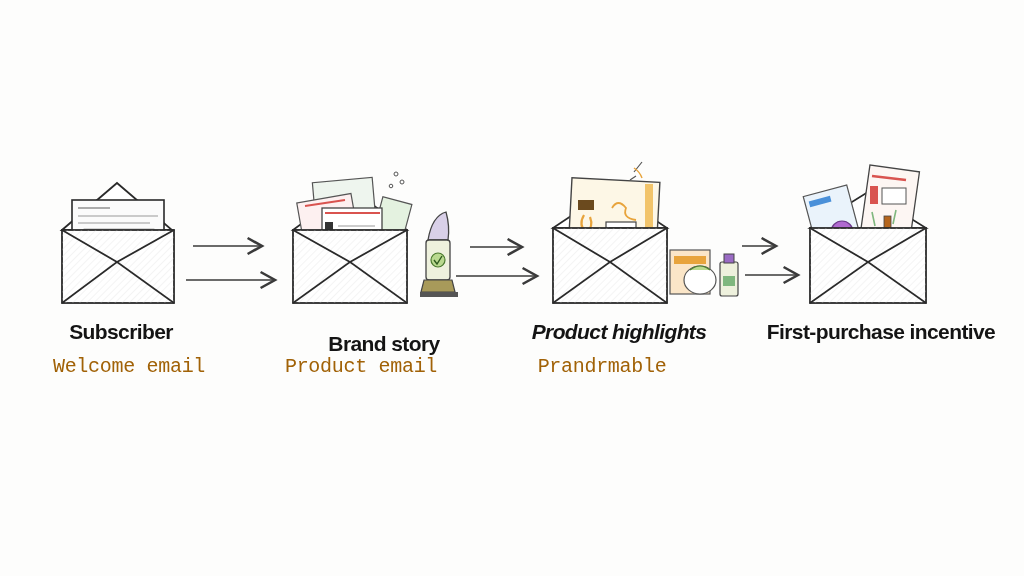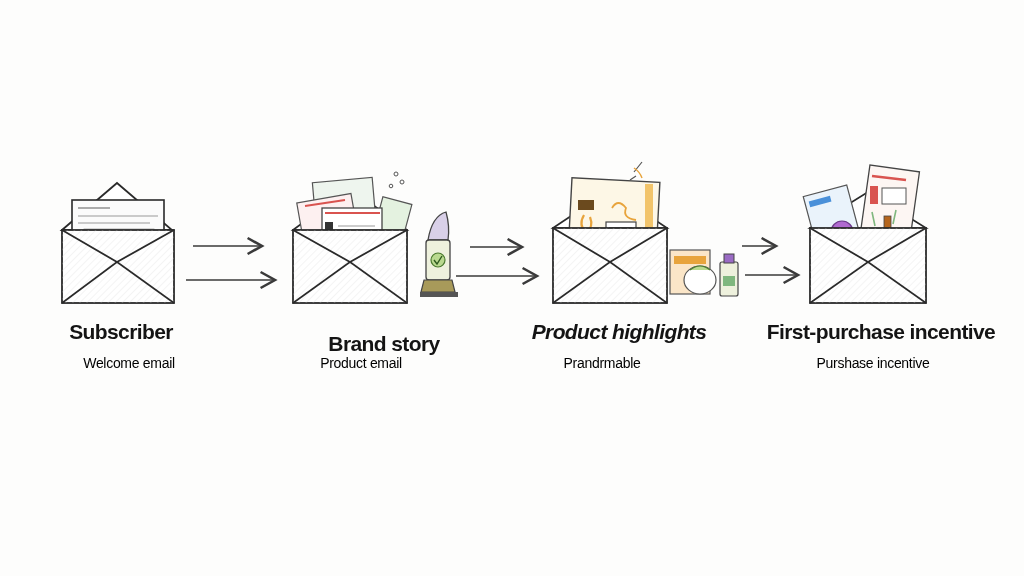--- a/index.html
+++ b/index.html
@@ -13,21 +13,21 @@
     svg.art { position: absolute; left: 0; top: 0; }
     .label {
       position: absolute; text-align: center; white-space: nowrap;
       transform: translateX(-50%);
     }
     .title {
       font-size: 21px; font-weight: bold; color: #141414;
       letter-spacing: -0.6px;
     }
     .sub {
-      font-size: 14px; color: #000000; letter-spacing: -0.3px;
+      font-size: 20px; color: #a16207; letter-spacing: -0.3px; font-family: Liberation Mono, monospace;
     }
   </style>
 </head>
 <body>
 
 <div class="stage">
 
   <svg class="art" width="1024" height="576" viewBox="0 0 1024 576">
     <defs>
       <marker id="ah" markerWidth="12" markerHeight="12" refX="10" refY="6" orient="auto">
@@ -147,14 +147,13 @@
   <div class="label title" style="left:121px; top:320px;">Subscriber</div>
   <div class="label sub" style="left:129px; top:355px;">Welcome email</div>
 
   <div class="label title" style="left:384px; top:320px;margin-top:12px;">Brand story</div>
   <div class="label sub" style="left:361px; top:355px;">Product email</div>
 
   <div class="label title" style="left:619px; top:320px;font-style:italic;">Product highlights</div>
   <div class="label sub" style="left:602px; top:355px;">Prandrmable</div>
 
   <div class="label title" style="left:881px; top:320px;">First-purchase incentive</div>
-  <div class="label sub" style="left:873px; top:355px;">Purshase incentive</div>
 </div>
 
 </body></html>

